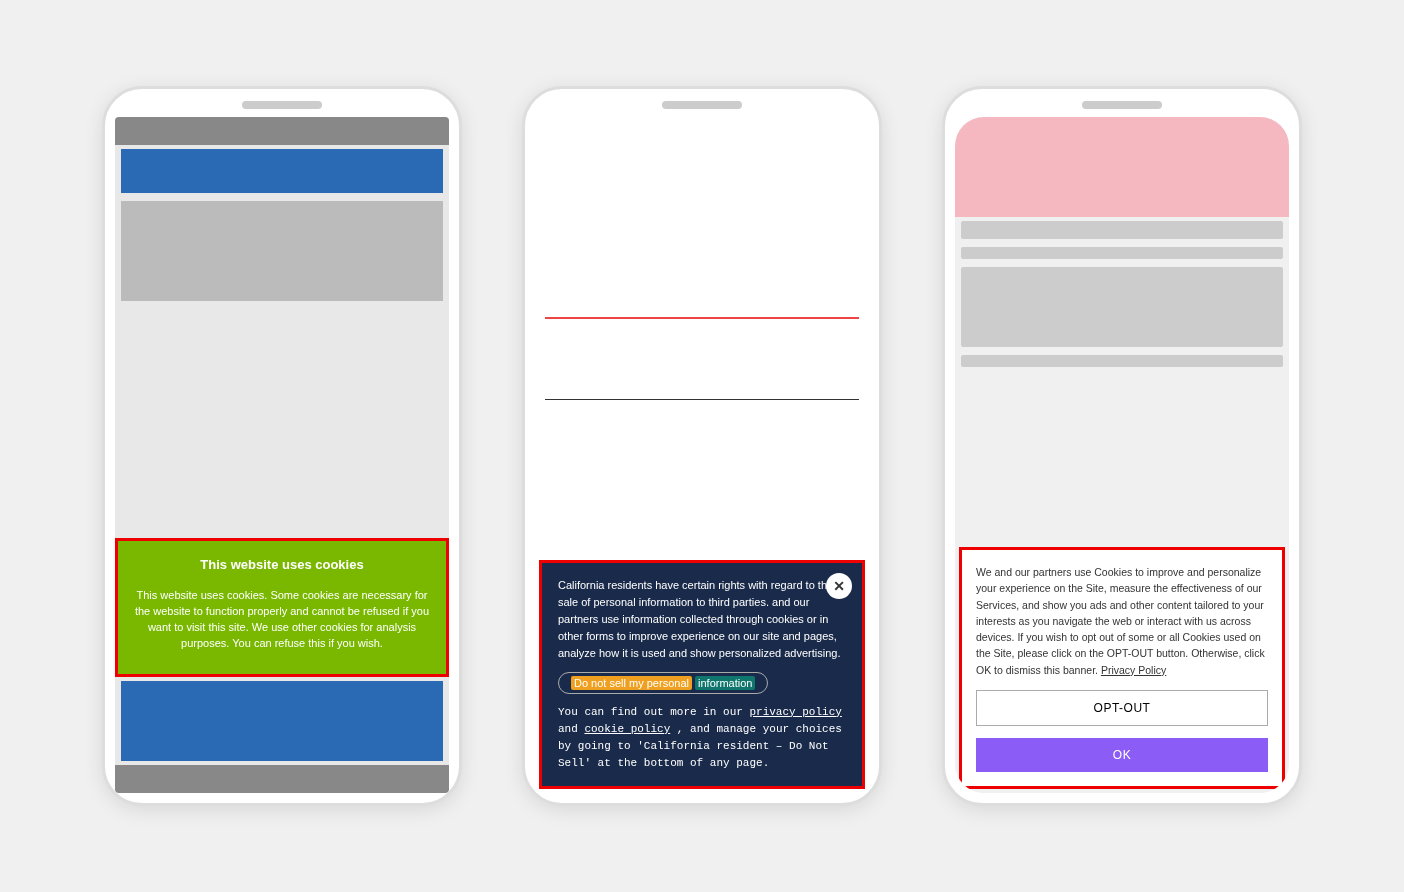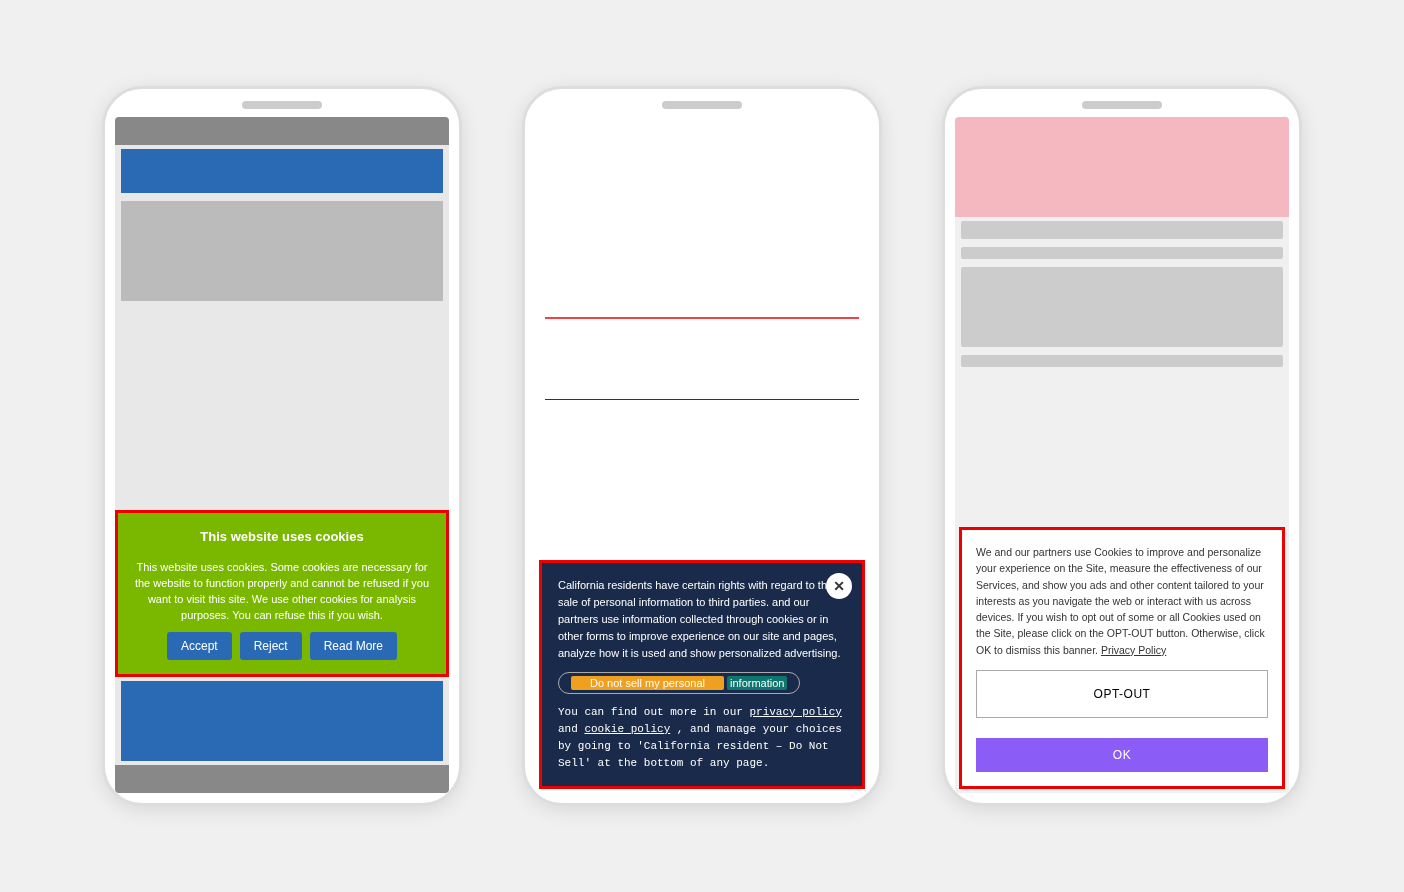--- a/index.html
+++ b/index.html
@@ -196,40 +196,41 @@
       border: 1px solid #aaa;
       border-radius: 12px;
       padding: 4px 12px;
       color: #fff;
       font-size: 11px;
       margin-bottom: 10px;
     }
 
     .ccpa-do-not-sell span {
       background: #f0a020;
-      padding: 1px 19px;
+      padding: 1px 3px;
       border-radius: 2px;
       color: #fff;
     }
 
     .ccpa-bottom-text {
       font-size: 11px;
       color: #fff;
       line-height: 1.55;
       font-family: Liberation Mono, monospace;
     }
 
     .ccpa-link {
       text-decoration: underline;
       color: #fff;
     }
 
     
     .phone3-screen {
       background: #f0f0f0;
+      border-radius: 29px;
     }
 
     .p3-pink-block {
       background: #f5b8c0;
       height: 100px;
       margin: 0;
     }
 
     .p3-gray-row {
       height: 18px;
@@ -268,27 +269,27 @@
       margin-bottom: 12px;
     }
 
     .gdpr-link {
       text-decoration: underline;
       color: #333;
     }
 
     .gdpr-optout-btn {
       width: 100%;
-      padding: 16px;
+      padding: 10px;
       border: 1px solid #aaa;
       background: #fff;
       font-size: 12px;
       font-weight: 500;
       cursor: pointer;
-      margin-bottom: 20px;
+      margin-bottom: 12px;
       letter-spacing: 0.5px;
     }
 
     .gdpr-ok-btn {
       width: 100%;
       padding: 10px;
       border: none;
       background: #8b5cf6;
       color: #fff;
       font-size: 12px;
@@ -305,25 +306,20 @@
   <div class="phone">
     <div class="phone-notch"></div>
     <div class="phone-screen phone1-content">
       <div class="p1-gray-bar"></div>
       <div class="p1-blue-bar"></div>
       <div class="p1-gray-block"></div>
       <div class="p1-spacer"></div>
       <div class="cookie-banner-green">
         <div class="title">This website uses cookies</div>
         <div class="body-text">This website uses cookies. Some cookies are necessary for the website to function properly and cannot be refused if you want to visit this site. We use other cookies for analysis purposes. You can refuse this if you wish.</div>
-        <div class="cookie-buttons">
-          <button class="cookie-btn">Accept</button>
-          <button class="cookie-btn">Reject</button>
-          <button class="cookie-btn">Read More</button>
-        </div>
       </div>
       <div class="p1-bottom-blue"></div>
       <div class="p1-bottom-gray"></div>
     </div>
   </div>
 
   <div class="phone">
     <div class="phone-notch"></div>
     <div class="phone-screen phone2-screen" style="display:flex;flex-direction:column;">
       <div class="p2-top-white"></div>

